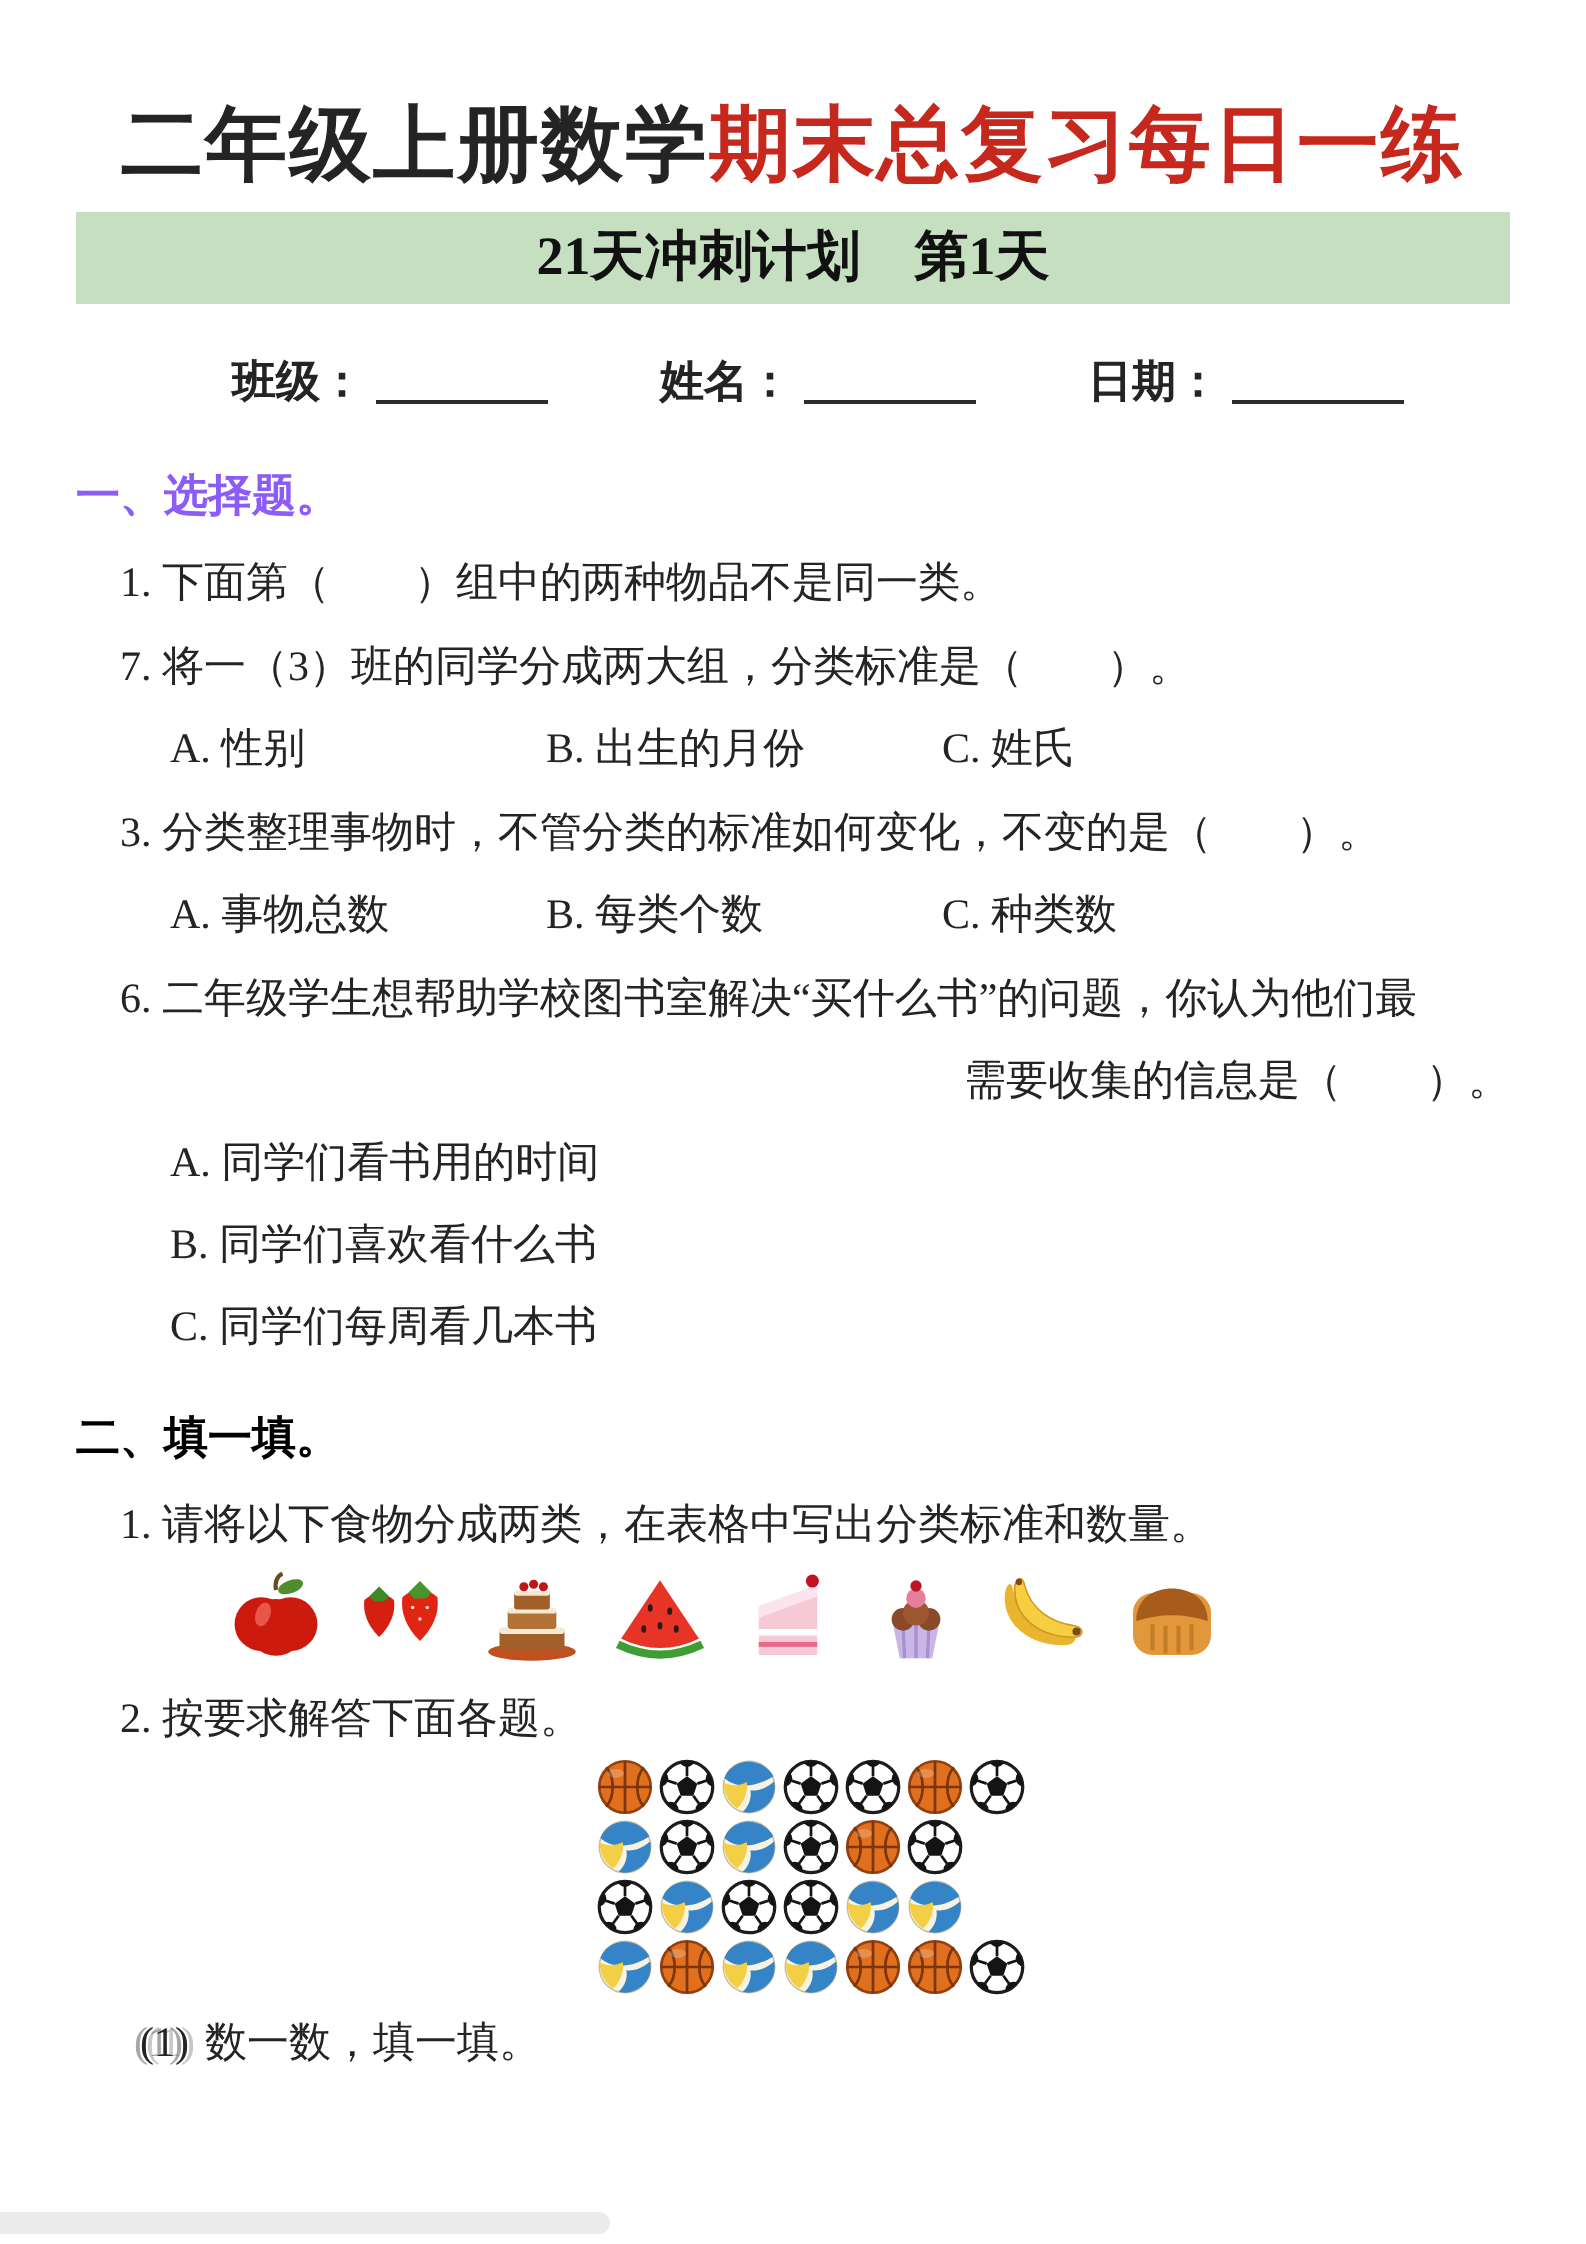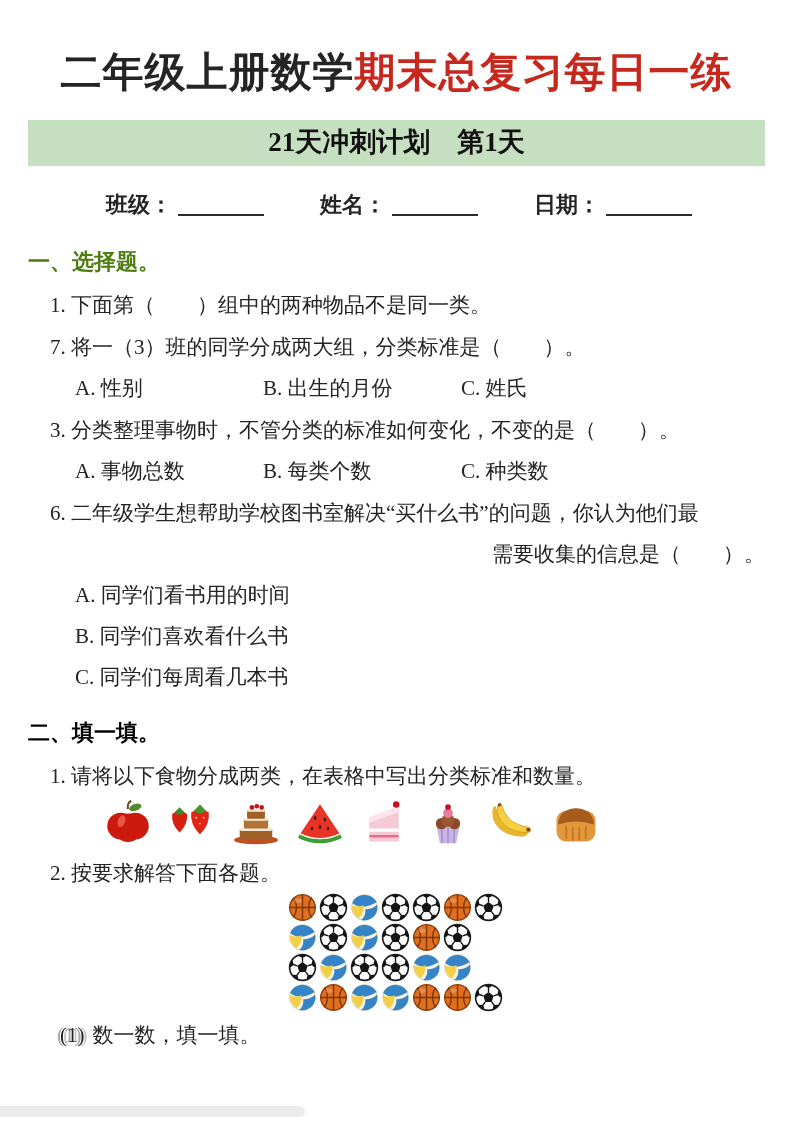--- a/index.html
+++ b/index.html
@@ -1,28 +1,28 @@
 <!DOCTYPE html>
 <html><head>
 <meta charset="utf-8">
 <style>
   html,body{margin:0;padding:0;background:#ffffff;}
   .page{
     position:relative; width:793px; height:1122px; margin:0 auto;
     background:#fff; overflow:hidden; box-sizing:border-box;
-    padding:0 28px;
+    padding:0 38px;
     font-family:"Liberation Serif","DejaVu Serif",serif;
     color:#242424;
   }
   .title{
     margin:50px 0 0; text-align:center; font-size:41px; font-weight:bold;
     letter-spacing:1px; white-space:nowrap; line-height:1.1;
   }
   .banner{
-    margin-top:25px; text-align:center; font-size:27px; font-weight:bold;
+    margin-top:11px; text-align:center; font-size:27px; font-weight:bold;
     padding:4px 0 6px; color:#111; white-space:nowrap;
   }
   .form-row{
     margin:24px 0 0 78px; font-size:22px; font-weight:bold;
     display:flex; align-items:flex-start; white-space:nowrap;
   }
   .blank-line{display:inline-block;width:86px;border-bottom:2px solid #2c2c2c;height:24px;margin-left:6px;}
   .fgap{display:inline-block;width:56px;}
   .sec-head{margin:27px 0 0; font-size:22px; font-weight:bold; white-space:nowrap;}
   .q{margin:14px 0 0 22px; font-size:21px; white-space:nowrap;}
@@ -165,21 +165,21 @@
     <span>班级：</span>
       <span class="blank-line"></span>
       <span class="fgap"></span>
     <span>姓名：</span>
       <span class="blank-line"></span>
       <span class="fgap"></span>
     <span>日期：</span>
       <span class="blank-line"></span>
   </div>
 
-  <div class="sec-head" style="color: #4d7c0f; font-family: Liberation Mono, monospace;">一、选择题。</div>
+  <div class="sec-head" style="color: #8b5cf6; font-family: Liberation Mono, monospace;">一、选择题。</div>
 
   <p class="q">1. 下面第（　　）组中的两种物品不是同一类。</p>
 
   <p class="q">7. 将一（3）班的同学分成两大组，分类标准是（　　）。</p>
   <div class="opts3">
     <span>A. 性别</span>
     <span>B. 出生的月份</span>
     <span>C. 姓氏</span>
   </div>
 

